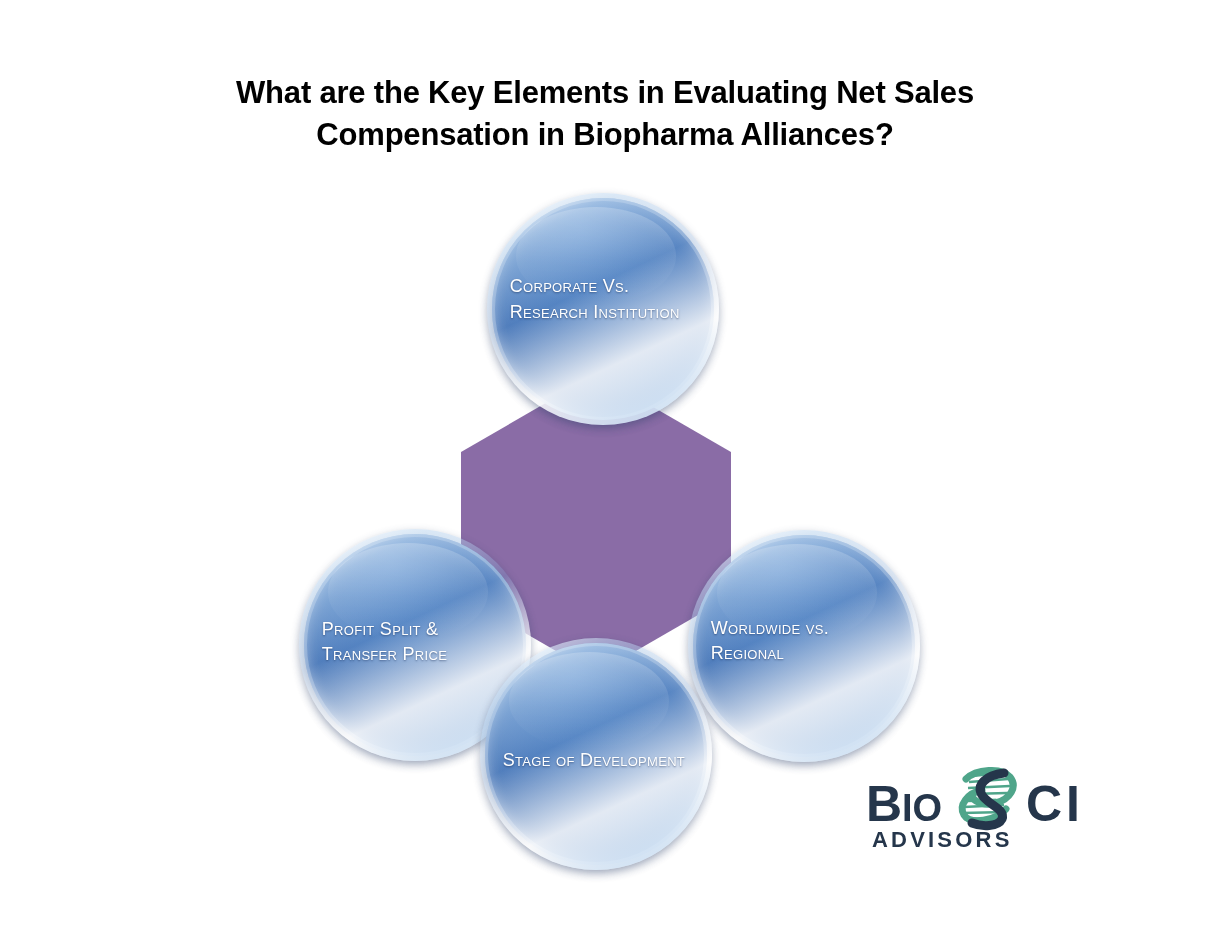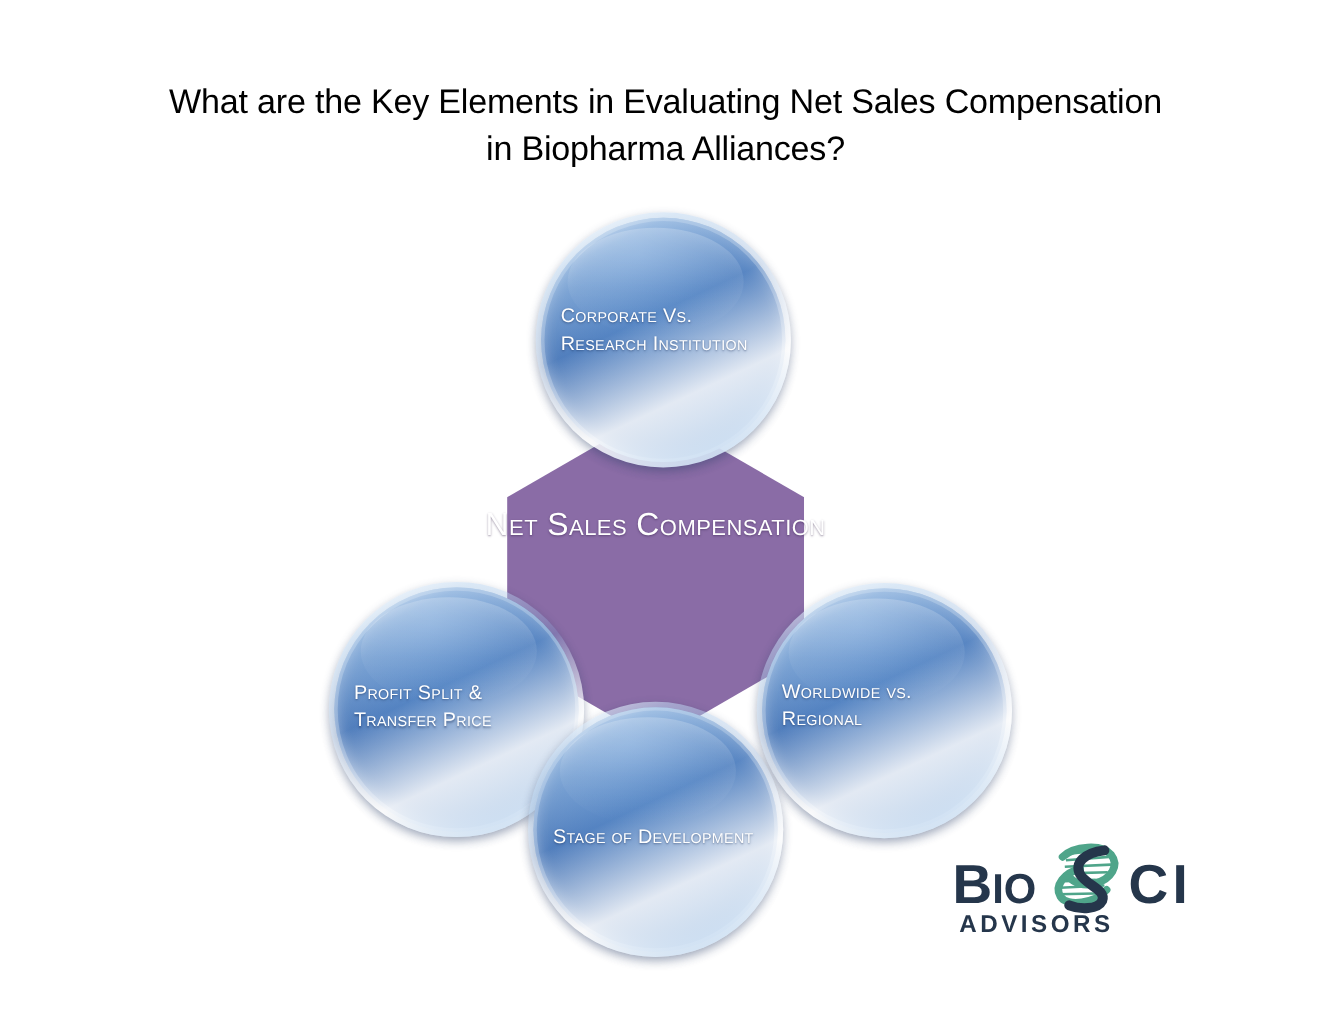--- a/index.html
+++ b/index.html
@@ -18,21 +18,21 @@
   }
 
   
   .slide-title {
     position: absolute;
     left: 0;
     top: 72px;
     width: 1210px;
     text-align: center;
     font-family: "Liberation Sans", sans-serif;
-    font-weight: normal;
+    font-weight: bold;
     font-size: 31px;
     line-height: 1.36;
     color: #000000;
     letter-spacing: -0.2px;
     padding: 0 150px;
   }
 
   
   .diagram {
     position: absolute;
@@ -179,21 +179,20 @@
   .logo svg { display: block; }
 </style>
 </head>
 <body>
 
 <h1 class="slide-title">What are the Key Elements in Evaluating Net Sales Compensation in Biopharma Alliances?</h1>
 
 <div class="diagram">
 
   <div class="hub"></div>
-  <div class="hub-label">Net Sales Compensation</div>
 
   <div class="node n-top">
     <span class="node-label">Corporate Vs. Research Institution</span>
   </div>
 
 
   <div class="node n-right-down">
     <span class="node-label">Worldwide vs. Regional</span>
   </div>
 

